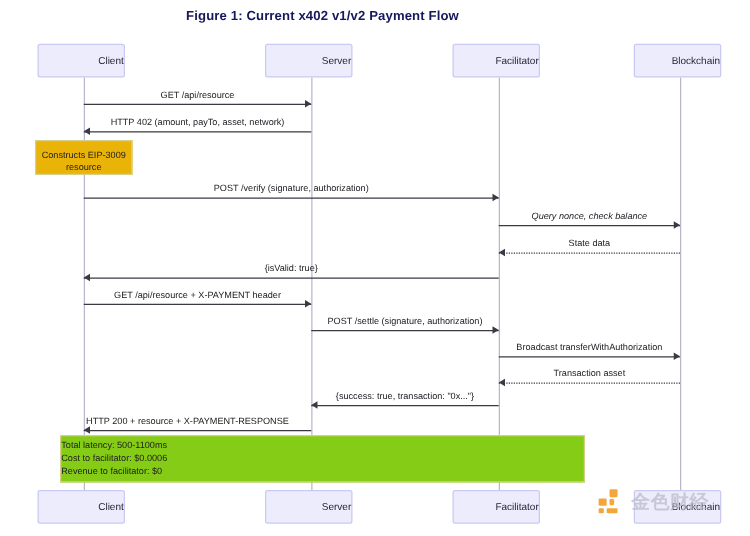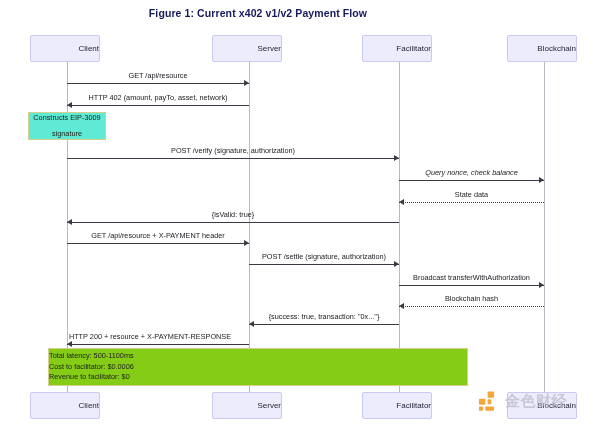--- a/index.html
+++ b/index.html
@@ -77,29 +77,29 @@
     border-bottom: 3.2px solid transparent;
   }
   .arrow-head.right {
     border-left: 5px solid #3a3a44;
   }
   .arrow-head.left {
     border-right: 5px solid #3a3a44;
   }
   .note {
     position: absolute;
-    background: #5eead4;
+    background: #eab308;
     border: 1px solid #d6cf8a;
     box-sizing: border-box;
     font-size: 7.3px;
     color: #23231c;
     display: flex;
     flex-direction: column;
     align-items: center;
-    justify-content: space-between;
+    justify-content: flex-end;
     line-height: 1.35;
     text-align: center;
   }
   .note-line { display: block; }
   .summary-note {
     position: absolute;
     left: 48px;
     top: 348px;
     width: 420px;
     height: 38px;
@@ -203,37 +203,37 @@
         <div class="msg-label" style="left: 324px; top: 252px;">POST /settle (signature, authorization)</div>
       </div>
       <div>
         <div class="arrow-line" style="left: 399px; top: 285px; width: 145px;"></div>
         <div class="arrow-head right" style="top: 282.2px; left: 539px;"></div>
         <div class="msg-label" style="left: 471.5px; top: 273px;">Broadcast transferWithAuthorization</div>
       </div>
       <div>
         <div class="arrow-line dotted" style="left: 399px; top: 306px; width: 145px;"></div>
         <div class="arrow-head left" style="top: 303.2px; left: 399px;"></div>
-        <div class="msg-label" style="left: 471.5px; top: 294px;">Blockchain hash</div>
+        <div class="msg-label" style="left: 471.5px; top: 294px;">Transaction asset</div>
       </div>
       <div>
         <div class="arrow-line" style="left: 249px; top: 324px; width: 150px;"></div>
         <div class="arrow-head left" style="top: 321.2px; left: 249px;"></div>
         <div class="msg-label" style="left: 324px; top: 312px;">{success: true, transaction: "0x..."}</div>
       </div>
       <div>
         <div class="arrow-line" style="left: 67px; top: 344px; width: 182px;"></div>
         <div class="arrow-head left" style="top: 341.2px; left: 67px;"></div>
         <div class="msg-label" style="left: 150px; top: 332px;">HTTP 200 + resource + X-PAYMENT-RESPONSE</div>
       </div>
     </div>
   <div id="layer-notes">
       <div class="note" style="left: 28px; top: 112px; width: 78px; height: 28px;">
         <span class="note-line">Constructs EIP-3009</span>
-        <span class="note-line">signature</span>
+        <span class="note-line">resource</span>
       </div>
     </div>
 
   <div class="summary-note">
     <span class="note-line">Total latency: 500-1100ms</span>
     <span class="note-line">Cost to facilitator: $0.0006</span>
     <span class="note-line">Revenue to facilitator: $0</span>
   </div>
 
   <div id="layer-participants-bottom">

